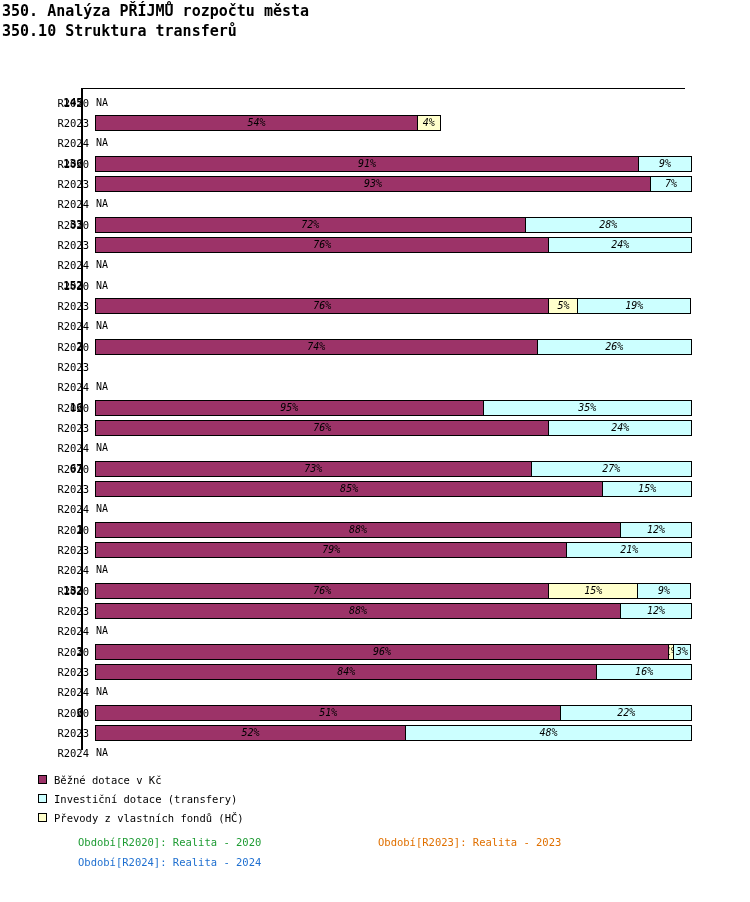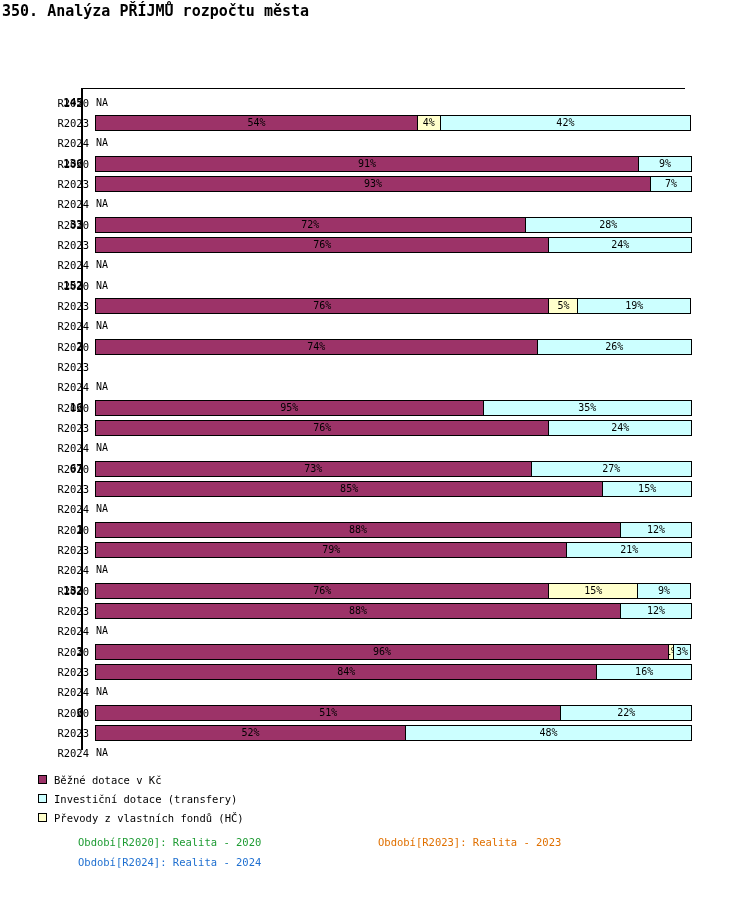--- a/index.html
+++ b/index.html
@@ -34,20 +34,21 @@
     display:flex;
   }
   .seg{
     height:16px;box-sizing:border-box;
     border:1px solid #000;
     margin-left:-1px;
     display:flex;align-items:center;justify-content:center;
     font-size:10px;line-height:10px;
     overflow:hidden;
     white-space:nowrap;
+    font-style:italic;
   }
   .seg:first-child{margin-left:0;}
   .seg.s0{background:#9C3368;}
   .seg.s1{background:#FFFFCC;}
   .seg.s2{background:#CCFFFF;}
   .na{
     position:absolute;left:85px;top:2px;height:16px;
     font-size:10px;line-height:16px;
   }
 
@@ -63,37 +64,37 @@
   .p-item{position:absolute;font-size:10.5px;line-height:13px;white-space:nowrap;}
   .p0{left:78px;top:0px;color:#1E9B33;}
   .p1{left:378px;top:0px;color:#E07000;}
   .p2{left:78px;top:20px;color:#1F6FD0;}
 </style>
 </head>
 <body>
 
 <div class="hdr">
   <div class="title1">350. Analýza PŘÍJMŮ rozpočtu města</div>
+  <div class="title2">350.10 Struktura transferů</div>
 </div>
 
 <div class="plot">
   <div class="axis-top"></div>
   <div class="axis-v"></div>
   <div id="rows-host">
       <div class="row" style="top: 5px;">
         <div class="grp-label">145</div>
         <div class="per-label" style="left: 40px;">R2020</div>
         <div class="na">NA</div>
       </div>
       <div class="row" style="top: 25px;">
         <div class="per-label" style="left: 40px;">R2023</div>
         <div class="barwrap">
           <div class="seg s0" style="width: 54%;">54%</div>
           <div class="seg s1" style="width: 4%;">4%</div>
-          <div class="seg s2" style="width: 42%;">42%</div>
         </div>
       </div>
       <div class="row" style="top: 45px;">
         <div class="per-label" style="left: 40px;">R2024</div>
         <div class="na">NA</div>
       </div>
       <div class="row" style="top: 66px;">
         <div class="grp-label">136</div>
         <div class="per-label" style="left: 40px;">R2020</div>
         <div class="barwrap">

